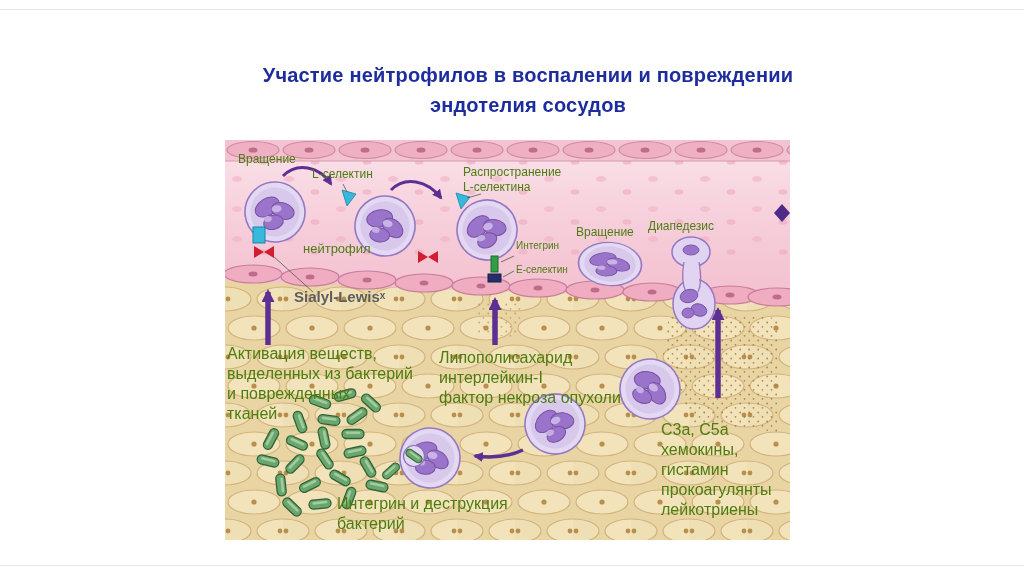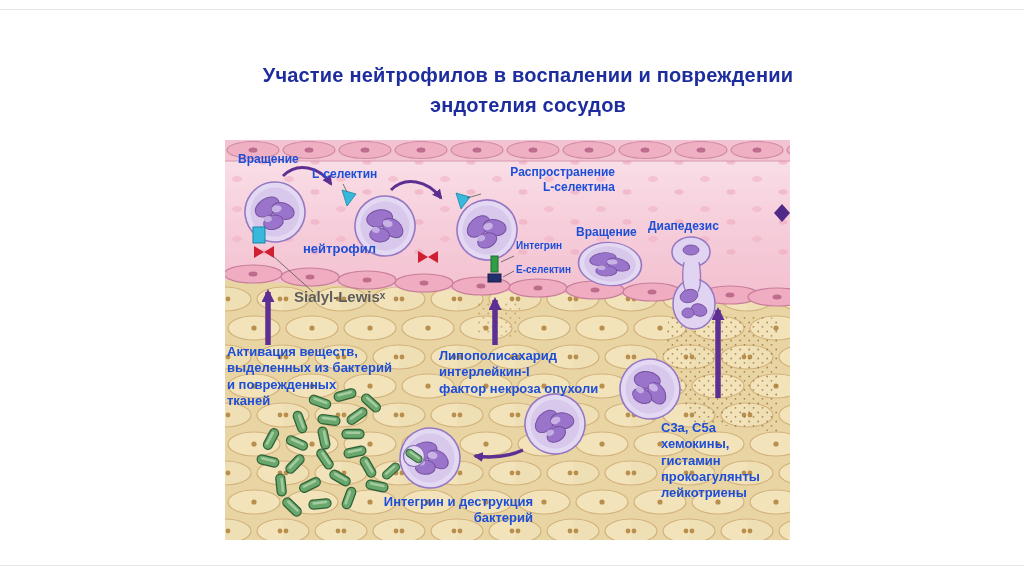--- a/index.html
+++ b/index.html
@@ -12,28 +12,28 @@
   .hairline.top { top: 9px; }
   .hairline.bottom { bottom: 8px; }
   .title {
     position: absolute; top: 44px; left: 0; width: 100%; margin: 16px;
     text-align: center; font-size: 20px; line-height: 1.5; font-weight: bold;
     color: var(--c-title, #1e2d9e); white-space: pre-line; letter-spacing: .2px;
   }
   .diagram { position: absolute; left: 225px; top: 140px; width: 565px; height: 400px; }
   .diagram > svg { position: absolute; left: 0; top: 0; }
   .lbl {
-    position: absolute; font-size: 12px; font-weight: bold; color: #1d4ed8;
+    position: absolute; font-size: 12px; font-weight: normal; color: #4d7c0f;
     line-height: 1.25; white-space: pre-line;
   }
-  .lbl.md   { font-size: 13px; }
+  .lbl.md   { font-size: 16px; }
   .lbl.big  { font-size: 13px; padding-left: 11px; }
   .lbl.small{ font-size: 10px; }
   .lbl.tiny { font-size: 15px; color: #5d5d5d; font-weight: 600; }
-  .lbl.center { text-align: right; }
+  .lbl.center { text-align: left; }
 </style>
 </head>
 <body>
 
 <div class="slide">
   <div class="hairline top"></div>
   <div class="hairline bottom"></div>
 
   <h1 class="title">Участие нейтрофилов в воспалении и повреждении
 эндотелия сосудов</h1>

